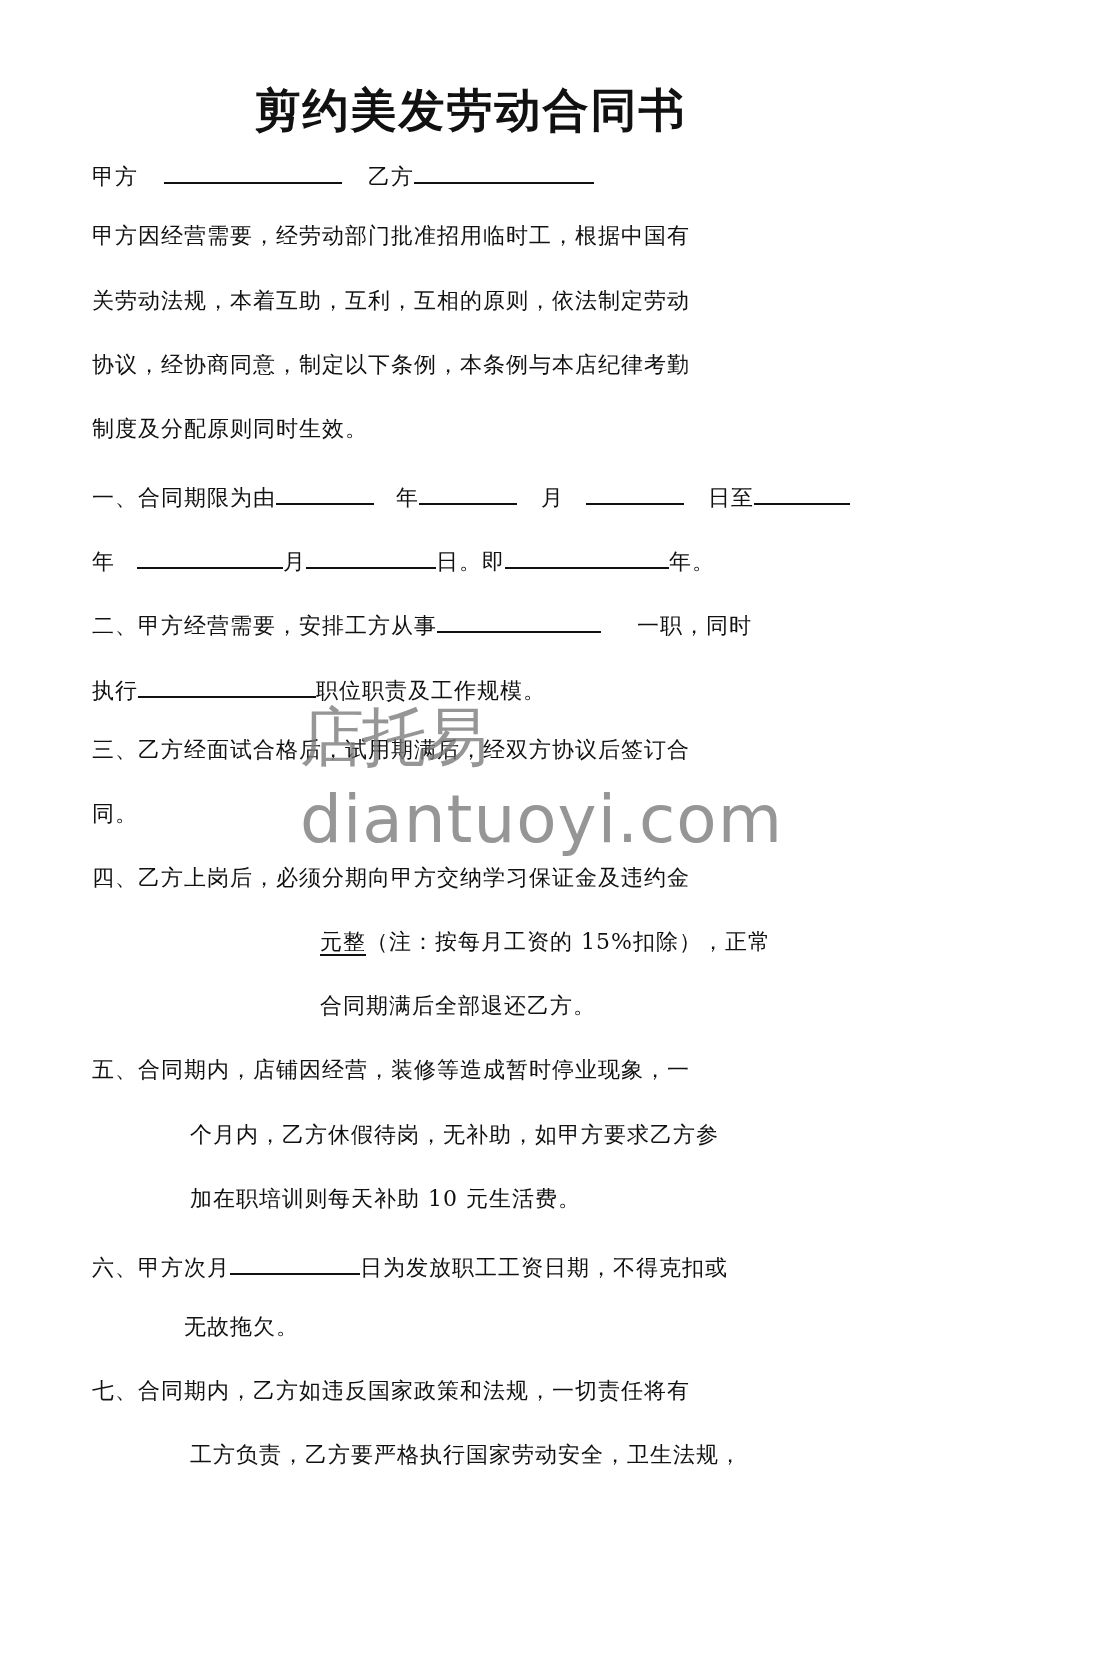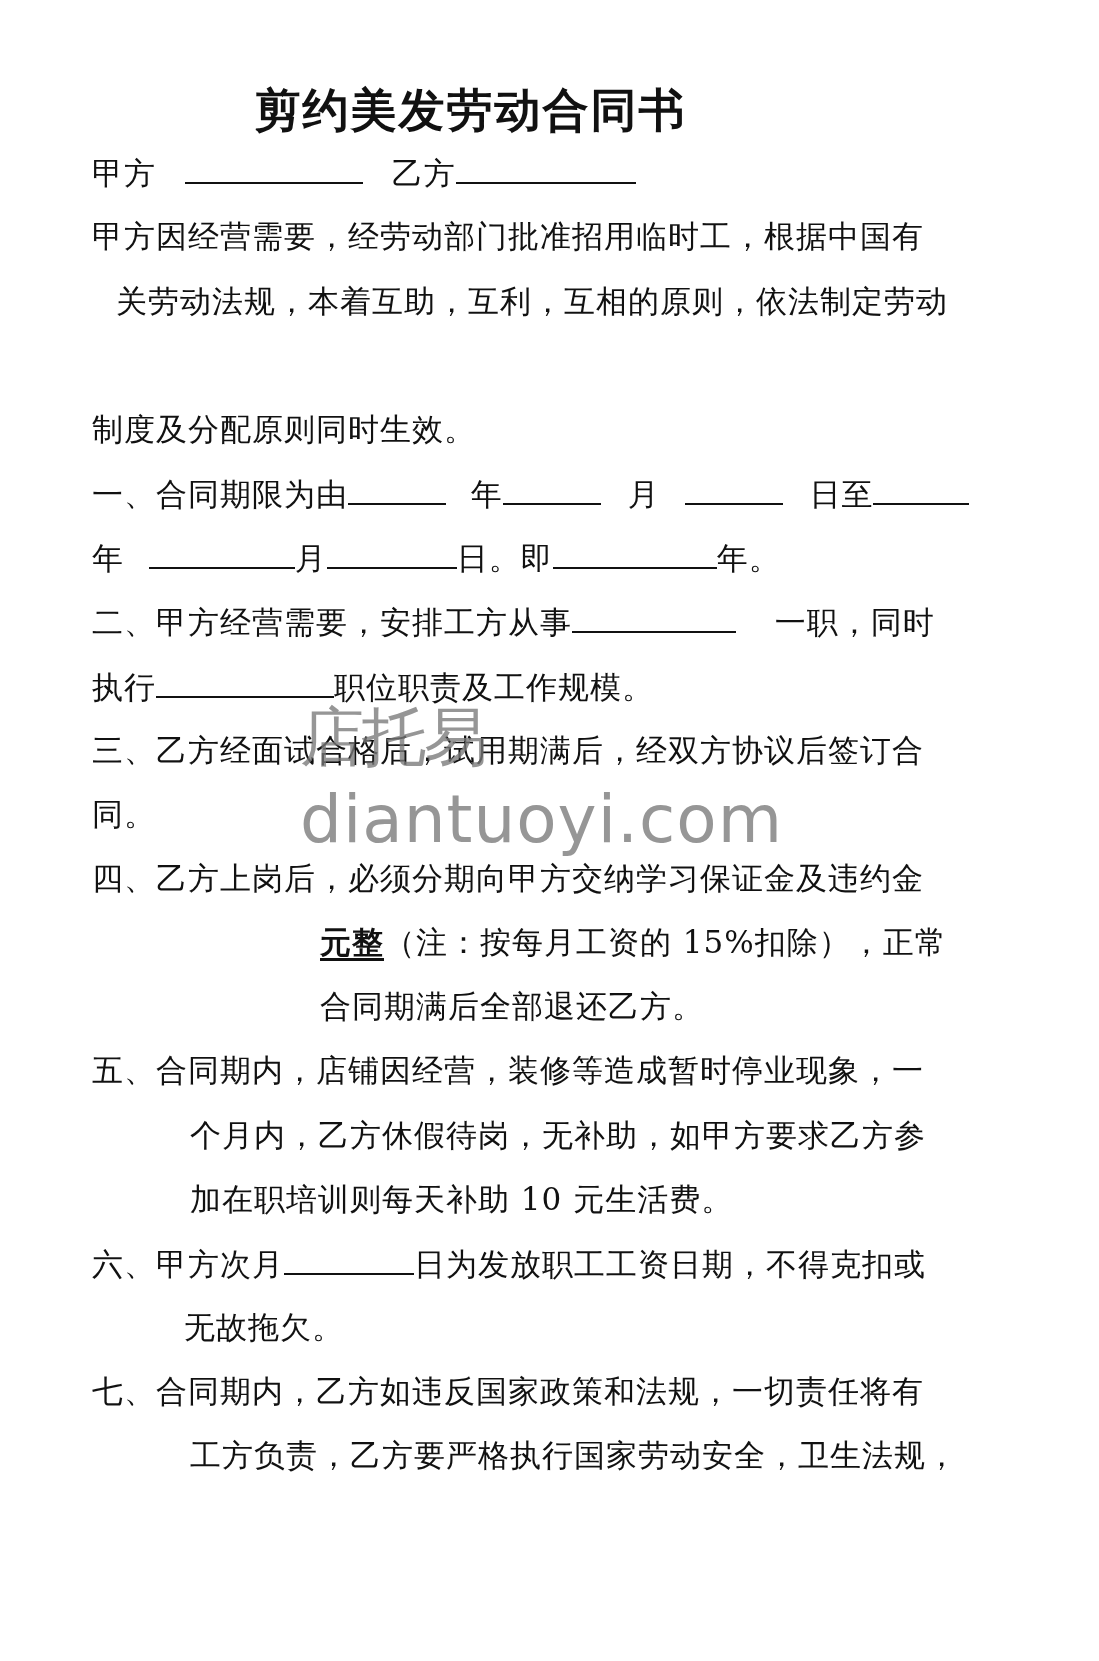--- a/index.html
+++ b/index.html
@@ -9,27 +9,27 @@
       color: #111111;
     }
     .page { position: absolute; left: 0; top: 0; width: 1099px; height: 1661px; }
     .title {
       position: absolute; left: 0; width: 941px; top: 80px;
       text-align: center; font-size: 46px; font-weight: bold; letter-spacing: 2px;
       font-family: "DejaVu Sans", "Liberation Sans", sans-serif;
       line-height: 60px;
     }
     .line {
-      position: absolute; font-size: 31px; line-height: 40px; white-space: nowrap;
+      position: absolute; font-size: 22px; line-height: 40px; white-space: nowrap;
       letter-spacing: 1px;
     }
     .blank {
       display: inline-block; border-bottom: 2px solid #111; height: 30px; vertical-align: baseline;
     }
-    .ul { text-decoration: underline; text-underline-offset: 5px; font-weight: bold; }
+    .ul { text-decoration: underline; text-underline-offset: 5px; }
     .wm {
       position: absolute; color: rgba(120,120,120,0.78);
       font-family: "DejaVu Sans", "Liberation Sans", sans-serif;
       white-space: nowrap; pointer-events: none; margin-top: 32px;
     }
     .wm-cn { left: 300px; top: 665px; font-size: 64px; line-height: 80px; letter-spacing: -2px; }
     .wm-en { left: 300px; top: 748px; font-size: 66px; line-height: 80px; letter-spacing: 1px; }
   </style>
 </head>
 <body>
@@ -38,21 +38,22 @@
 
   <div class="title">剪约美发劳动合同书</div>
 
   <div class="line" style="left:92px; top:152px;">
     <span>甲方</span>
     <span class="blank" style="width:178px; margin-left:18px;"></span>
     <span style="margin-left:18px;">乙方</span><span class="blank" style="width:180px;"></span>
   </div>
 
   <div class="line" style="left:92px; top:216px;">甲方因经营需要，经劳动部门批准招用临时工，根据中国有</div>
-  <div class="line" style="left:92px; top:281px;margin-left:24px;">关劳动法规，本着互助，互利，互相的原则，依法制定劳动</div>
+  <div class="line" style="left:92px; top:281px;">关劳动法规，本着互助，互利，互相的原则，依法制定劳动</div>
+  <div class="line" style="left:92px; top:345px;">协议，经协商同意，制定以下条例，本条例与本店纪律考勤</div>
   <div class="line" style="left:92px; top:409px;">制度及分配原则同时生效。</div>
 
   <div class="line" style="left:92px; top:473px;">
     <span>一、合同期限为由</span><span class="blank" style="width:98px;"></span>
     <span style="margin-left:14px;">年</span><span class="blank" style="width:98px;"></span>
     <span style="margin-left:16px;">月</span>
     <span class="blank" style="width:98px; margin-left:14px;"></span>
     <span style="margin-left:16px;">日至</span><span class="blank" style="width:96px;"></span>
   </div>
   <div class="line" style="left:92px; top:537px;">

